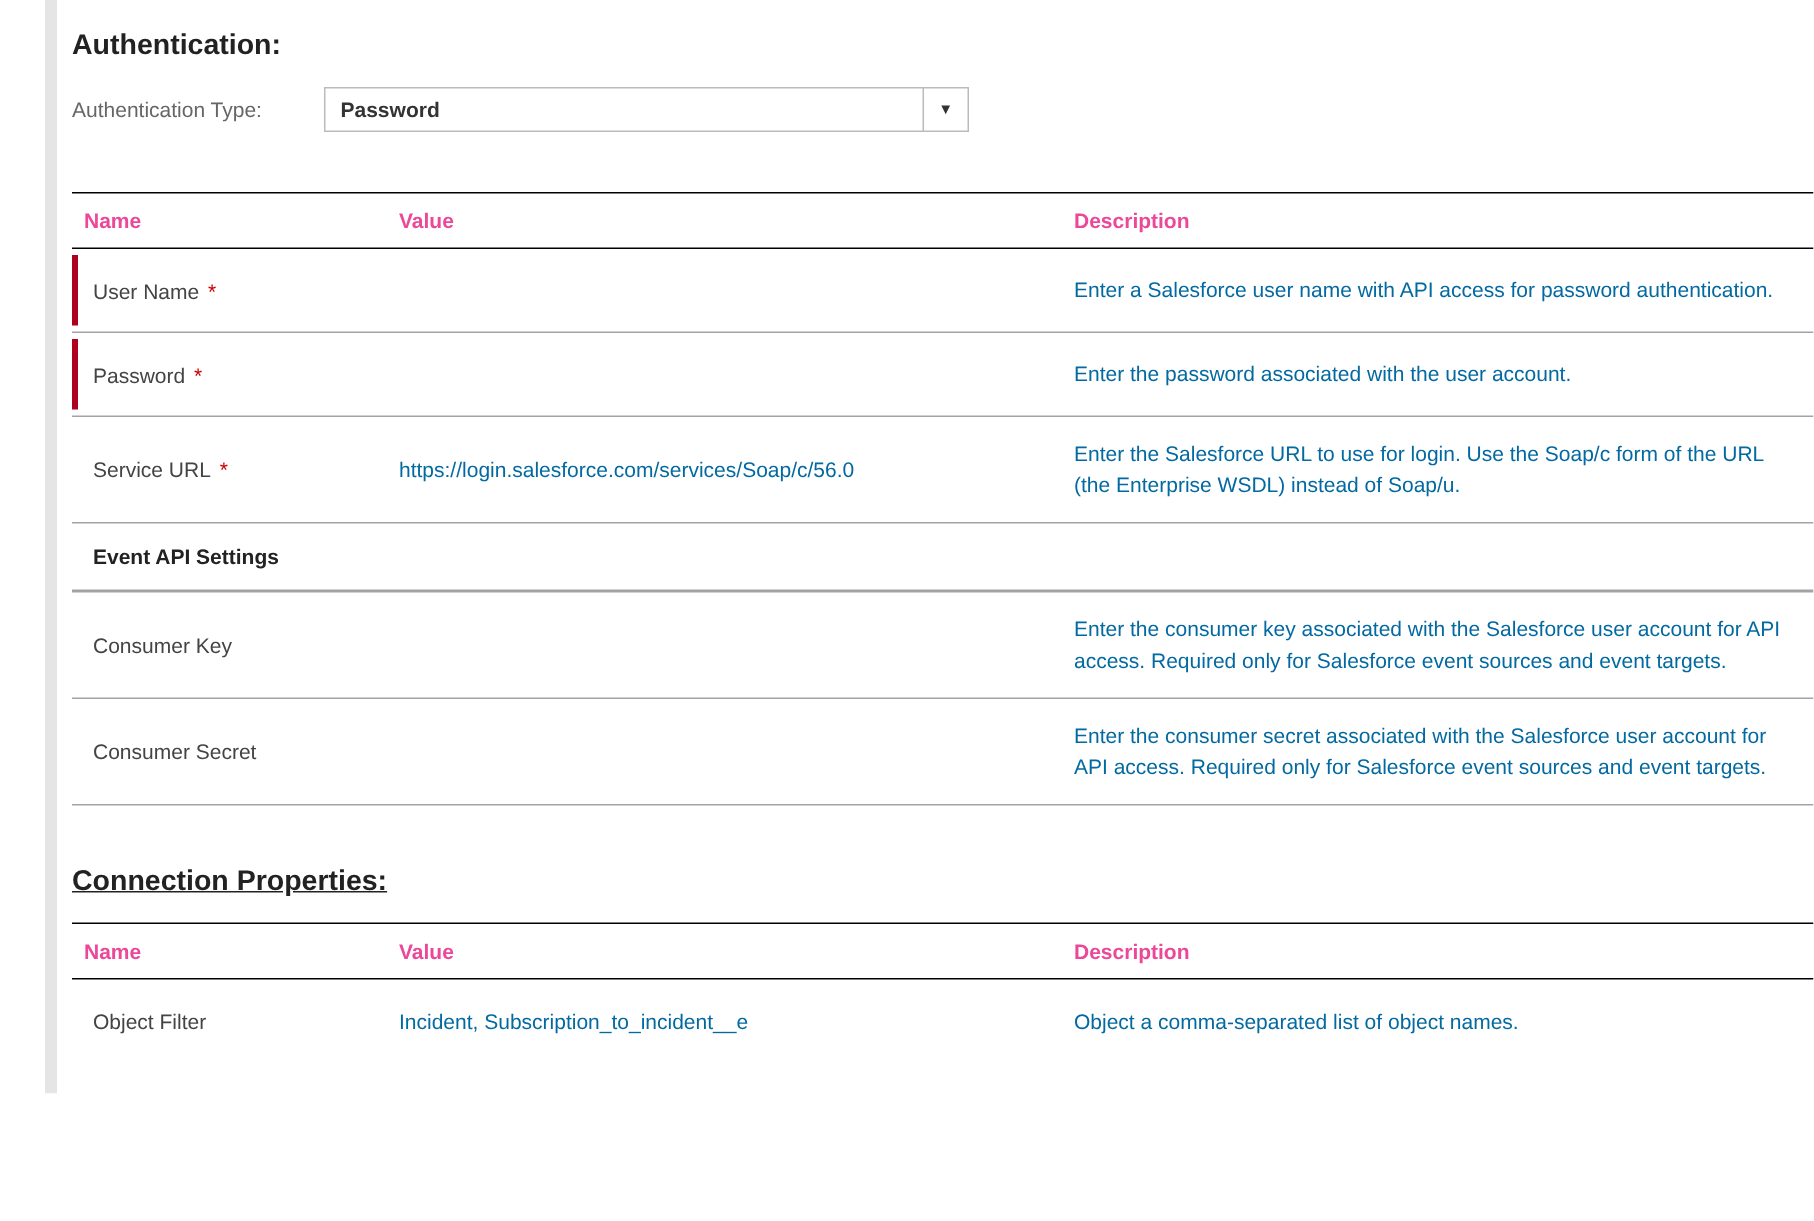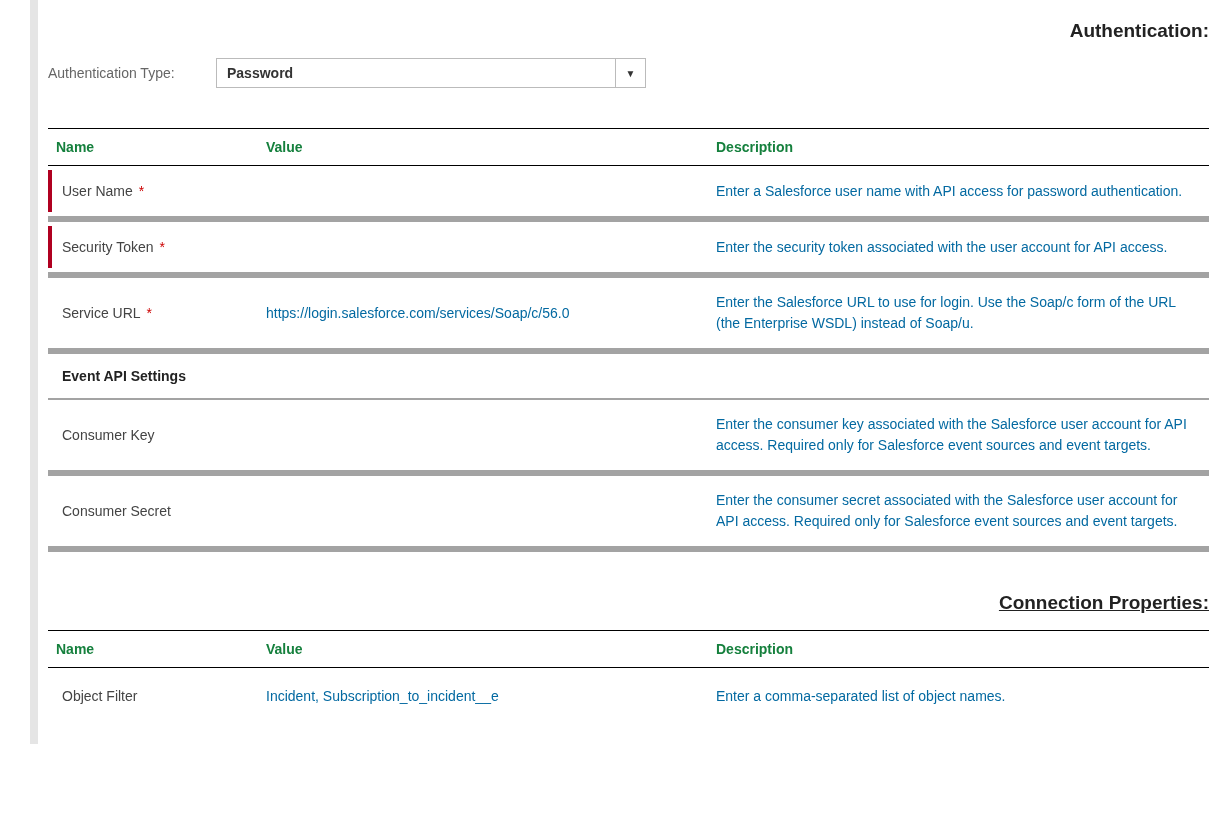--- a/index.html
+++ b/index.html
@@ -16,21 +16,20 @@
       padding-right: 0;
     }
     .container {
       padding: 20px 0 20px 10px;
     }
     .section-title {
       font-size: 19px;
       font-weight: 700;
       color: #222;
       margin-bottom: 16px;
-      text-align: right;
     }
     .auth-row {
       display: flex;
       align-items: center;
       margin-bottom: 40px;
       gap: 18px;
     }
     .auth-label {
       color: #666;
       font-size: 14px;
@@ -67,26 +66,26 @@
     .table-header {
       display: grid;
       grid-template-columns: 210px 450px 1fr;
       border-top: 1px solid #000;
       border-bottom: 1px solid #000;
     }
     .table-header > div {
       padding: 10px 8px;
       font-weight: 700;
       font-size: 14px;
-      color: #15803d;
+      color: #ec4899;
     }
     .table-row {
       display: grid;
       grid-template-columns: 210px 450px 1fr;
-      border-bottom: 6px solid #a3a3a3;
+      border-bottom: 1px solid #a3a3a3;
       align-items: center;
       min-height: 56px;
       position: relative;
     }
     .table-row.required::before {
       content: "";
       position: absolute;
       left: 0;
       top: 4px;
       bottom: 4px;
@@ -156,26 +155,26 @@
       <div>Value</div>
       <div>Description</div>
     </div>
 
     <div class="table-row required">
       <div class="name-cell"><span>User Name</span><span class="asterisk"> *</span></div>
       <div class="value-cell"></div>
       <div class="desc-cell">Enter a Salesforce user name with API access for password authentication.</div>
     </div>
 
-
     <div class="table-row required">
-      <div class="name-cell"><span>Security Token</span><span class="asterisk"> *</span></div>
-      <div class="value-cell"></div>
-      <div class="desc-cell">Enter the security token associated with the user account for API access.</div>
-    </div>
+      <div class="name-cell"><span>Password</span><span class="asterisk"> *</span></div>
+      <div class="value-cell"></div>
+      <div class="desc-cell">Enter the password associated with the user account.</div>
+    </div>
+
 
     <div class="table-row">
       <div class="name-cell"><span>Service URL</span><span class="asterisk"> *</span></div>
       <div class="value-cell">https://login.salesforce.com/services/Soap/c/56.0</div>
       <div class="desc-cell">Enter the Salesforce URL to use for login.  Use the Soap/c form of the URL (the Enterprise WSDL) instead of Soap/u.</div>
     </div>
 
     <div class="section-row">
       <div class="section-row-inner">Event API Settings</div>
     </div>
@@ -196,17 +195,17 @@
 
     <div class="table-header">
       <div>Name</div>
       <div>Value</div>
       <div>Description</div>
     </div>
 
     <div class="table-row" style="border-bottom:none;">
       <div class="name-cell">Object Filter</div>
       <div class="value-cell">Incident, Subscription_to_incident__e</div>
-      <div class="desc-cell">Enter a comma-separated list of object names.</div>
+      <div class="desc-cell">Object a comma-separated list of object names.</div>
     </div>
 
   </div>
 </div>
 
 </body></html>

